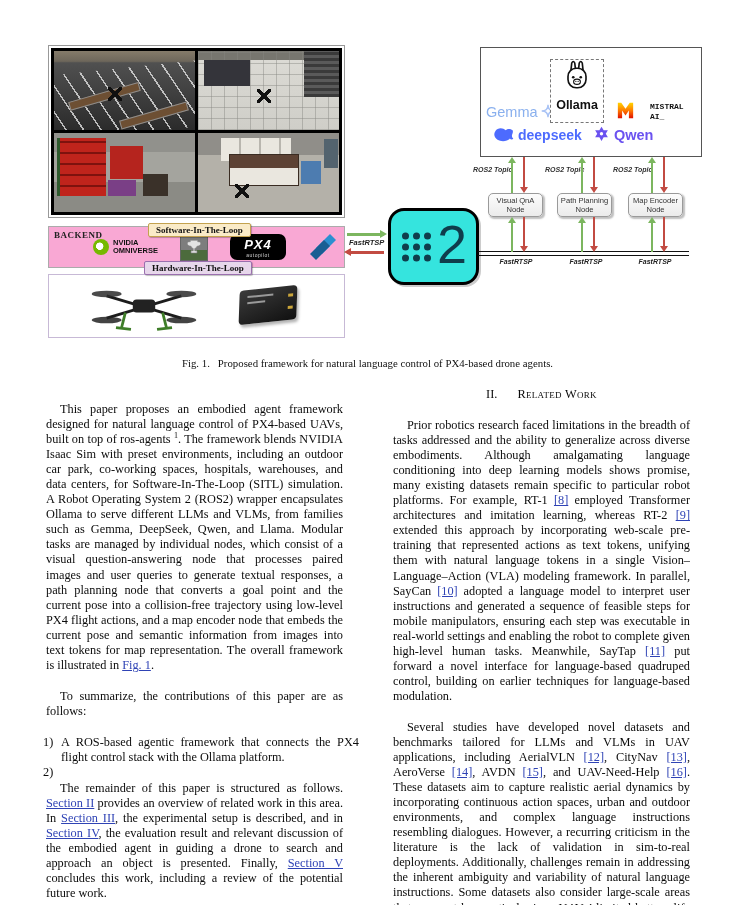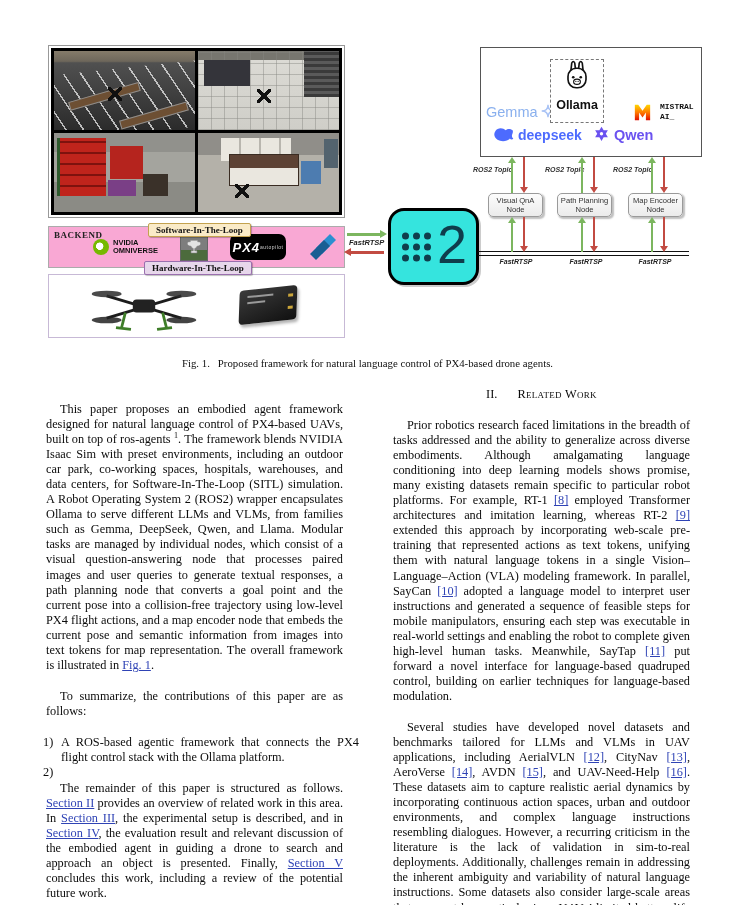--- a/index.html
+++ b/index.html
@@ -52,21 +52,21 @@
   .backend-bar{left:48px;top:226px;width:297px;height:42px;background:#f9a8d4;border:1px solid #ababab;box-sizing:border-box;}
   .backend-title{position:absolute;left:5px;top:3px;font:bold 9px "Liberation Serif",serif;color:#222;letter-spacing:.5px;}
   .backend-row{position:absolute;left:44px;right:6px;top:0;bottom:0;display:flex;align-items:center;justify-content:space-between;}
   .nvidia{display:flex;align-items:center;gap:4px;}
   .nv-ring{width:16px;height:16px;border-radius:50%;
       background:radial-gradient(circle at 42% 45%,#ffffff 0 27%,#76B900 31% 100%);}
   .nv-text{font:bold 7.5px "Liberation Sans",sans-serif;color:#111;line-height:1.1;}
   .trophy-box{width:26px;height:26px;background:linear-gradient(180deg,#7d7d7d 0 62%,#4c6b3c 62%);
       display:flex;align-items:center;justify-content:center;border:1px solid #666;}
   .px4-box{width:56px;height:26px;background:#000;border-radius:7px;color:#fff;display:flex;
-      flex-direction:row;align-items:center;justify-content:center;line-height:1;}
+      flex-direction:column;align-items:center;justify-content:center;line-height:1;}
   .px4-main{font:italic 900 13px "Liberation Sans",sans-serif;letter-spacing:1px;}
   .px4-sub{font:5px "Liberation Sans",sans-serif;color:#cfcfcf;letter-spacing:.5px;}
 
   .hw-box{left:48px;top:274px;width:297px;height:64px;background:#fff;border:1px solid #c7b9d6;box-sizing:border-box;}
   .fc-body{position:absolute;left:190px;top:13px;width:58px;height:34px;border-radius:4px;
       background:linear-gradient(160deg,#3c3c3c,#101010);transform:rotate(-6deg) skewX(-8deg);
       box-shadow:2px 3px 3px rgba(0,0,0,.3);}
   .fc-body i{position:absolute;display:block;background:#caa53a;width:5px;height:3px;}
   .fc-body i.p1{right:4px;top:8px;} .fc-body i.p2{right:4px;top:20px;}
   .fc-body b{position:absolute;left:8px;top:6px;width:26px;height:1.5px;background:#9a9a9a;}
@@ -89,21 +89,21 @@
       font:400 54px "Liberation Sans",sans-serif;color:#0F3D4C;line-height:1;}
 
   .bus{left:478px;top:251px;width:211px;height:4.5px;border-top:1.6px solid #111;border-bottom:1.6px solid #111;box-sizing:border-box;}
 
   .llm-box{left:480px;top:47px;width:222px;height:110px;background:#fff;border:1px solid #555;box-sizing:border-box;}
   .gemma{position:absolute;left:5px;top:56px;display:flex;align-items:flex-start;gap:3px;
       font:400 14.5px "Liberation Sans",sans-serif;color:#8AB0EE;}
   .ollama-box{position:absolute;left:69px;top:11px;width:54px;height:64px;border:1.5px dashed #777;
       background:#fff;text-align:center;box-sizing:border-box;}
   .ollama-text{font:bold 12.5px "Liberation Sans",sans-serif;color:#111;margin-top:-2px;}
-  .mistral{position:absolute;left:136px;top:54px;display:flex;gap:9px;align-items:flex-end;margin-left:17px;}
+  .mistral{position:absolute;left:136px;top:54px;display:flex;gap:16px;align-items:flex-start;}
   .mistral-text{font:bold 8px "Liberation Mono",monospace;color:#111;line-height:1.2;}
   .deepseek{position:absolute;left:11px;top:79px;display:flex;align-items:center;gap:4px;
       font:bold 14px "Liberation Sans",sans-serif;color:#4D6BFE;}
   .qwen{position:absolute;left:112px;top:78px;display:flex;align-items:center;gap:4px;
       font:bold 14.5px "Liberation Sans",sans-serif;color:#6B52F0;}
 
   .topic{position:absolute;top:166px;font:italic bold 7px "Liberation Sans",sans-serif;color:#333;}
   .topic.c1{left:473px;} .topic.c2{left:545px;} .topic.c3{left:613px;}
   .node{position:absolute;top:193px;width:55px;height:24px;background:linear-gradient(#fcfcfc,#ebebeb);
       border:1px solid #9a9a9a;border-radius:5px;box-shadow:1.5px 1.5px 1.5px rgba(0,0,0,.25);

